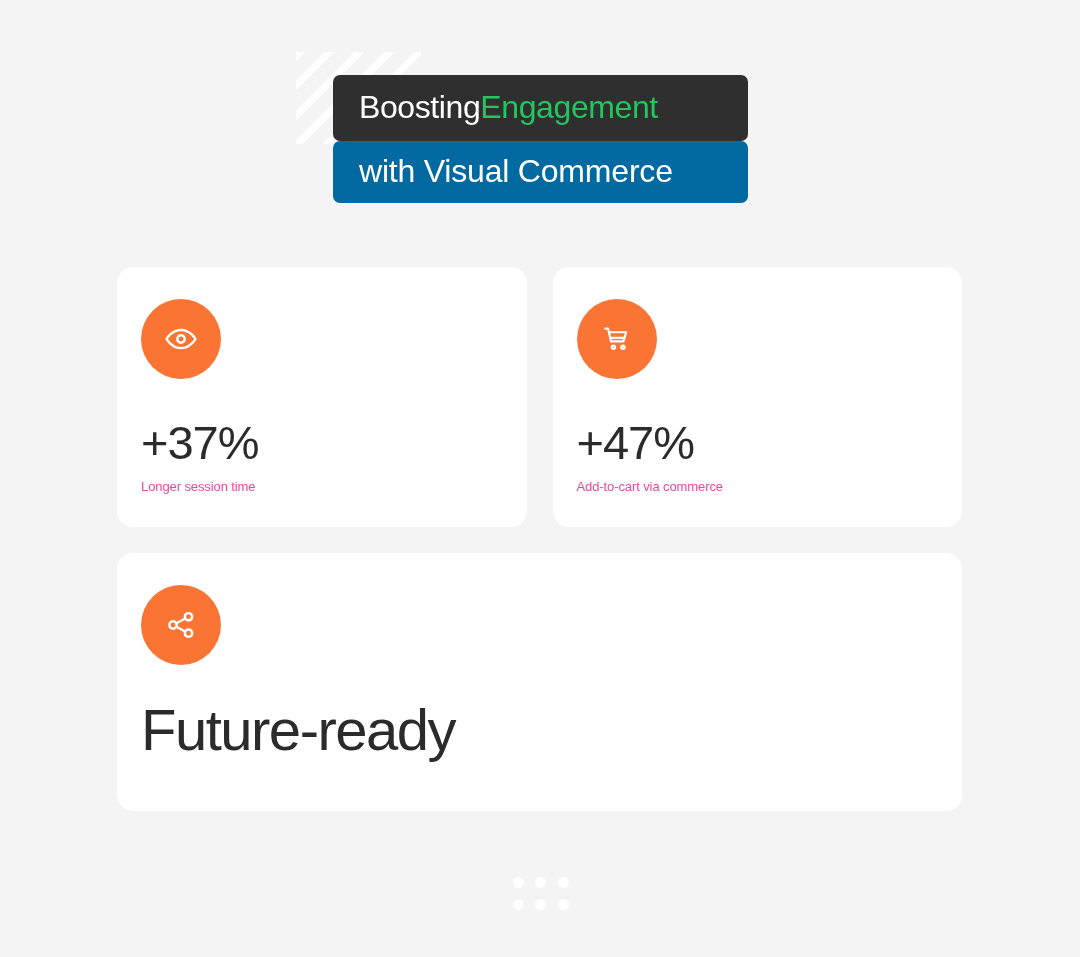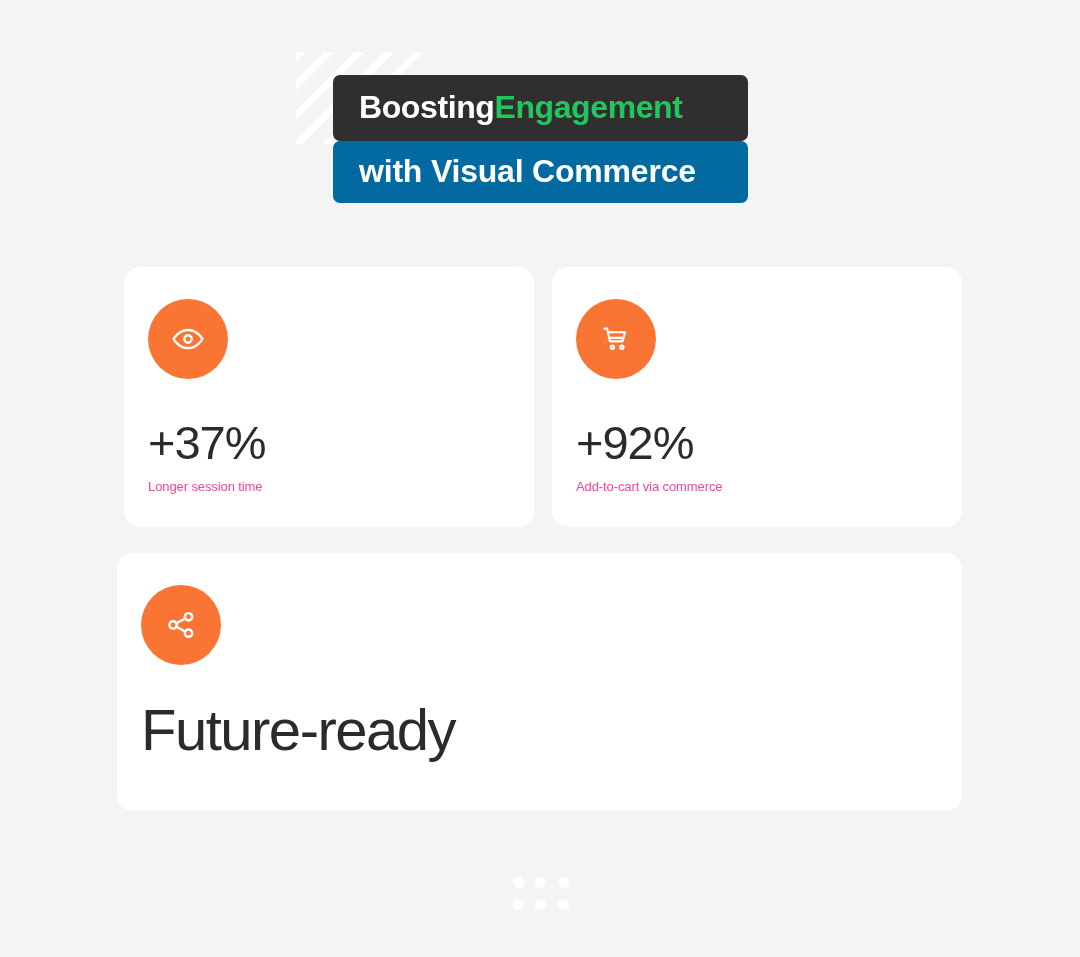--- a/index.html
+++ b/index.html
@@ -38,21 +38,21 @@
   .title-wrap {
     position: absolute;
     left: 333px;
     top: 75px;
     width: 415px;
   }
   .badge {
     display: block;
     border-radius: 7px;
     padding: 14px 26px 16px 26px;
-    font-weight: 700;
+    font-weight: 400;
     letter-spacing: -0.4px;
     white-space: nowrap;
   }
   .badge-dark {
     background: #2f2f2f;
     color: #ffffff;
     font-size: 32px;
     line-height: 37px;
     height: 66px;
     display: flex;
@@ -72,22 +72,21 @@
     letter-spacing: -0.2px;
   }
 
   
   .cards-row {
     position: absolute;
     left: 117px;
     top: 267px;
     width: 845px;
     display: flex;
-    gap: 18px;
-    justify-content: flex-end;
+    gap: 26px;
   }
   .card {
     background: #ffffff;
     border-radius: 16px;
     position: relative;
   }
   .card-half {
     width: 410px;
     height: 260px;
     padding: 32px 30px 30px 24px;
@@ -184,21 +183,21 @@
 
     <div class="card card-half">
       <div class="icon-circle">
         <svg width="32" height="32" viewBox="0 0 24 24" fill="none" stroke="#ffffff" stroke-width="1.6" stroke-linecap="round" stroke-linejoin="round">
           <path d="M3.2 4.2h2.1l2.2 9.6h9.3l2.1-6.9H6.2"></path>
           <path d="M7.3 11.2h10.2"></path>
           <circle cx="9.3" cy="18.2" r="1.25"></circle>
           <circle cx="16.4" cy="18.2" r="1.25"></circle>
         </svg>
       </div>
-      <div class="stat half-stat-pos">+92%</div>
+      <div class="stat half-stat-pos">+47%</div>
       <div class="stat-label half-label-pos">Add-to-cart via commerce</div>
     </div>
 
   </div>
 
   <div class="card card-full">
     <div class="icon-circle">
       <svg width="34" height="34" viewBox="0 0 24 24" fill="none" stroke="#ffffff" stroke-width="1.7" stroke-linecap="round" stroke-linejoin="round">
         <circle cx="17.3" cy="6.2" r="2.6"></circle>
         <circle cx="6.4" cy="12" r="2.6"></circle>

